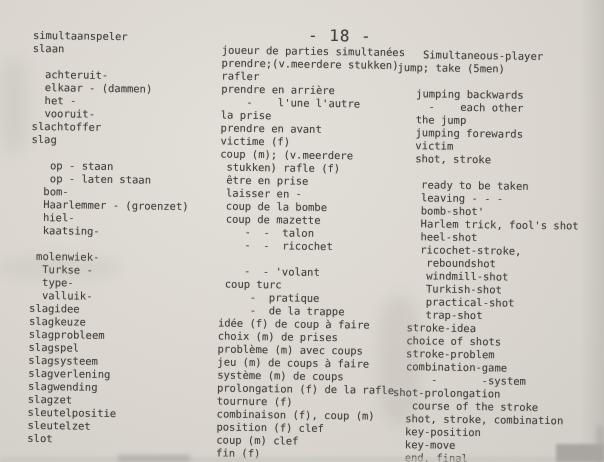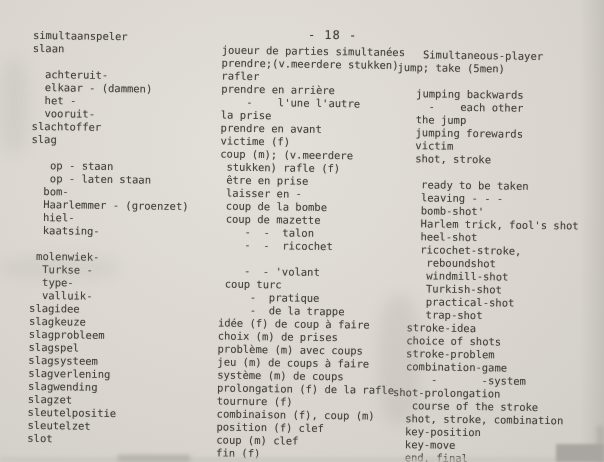--- a/index.html
+++ b/index.html
@@ -22,21 +22,21 @@
   .tilt {
     position: absolute;
     inset: 0;
     transform: rotate(0.8deg);
     transform-origin: 40px 30px;
   }
   .page-number {
     position: absolute;
     left: 308px;
     top: 25px;
-    font-size: 12px;
+    font-size: 16px;
     line-height: 13px;
     color: rgba(62,59,55,0.95);
     letter-spacing: 1px;
     white-space: pre;
     text-shadow: 0 0 1px rgba(62,59,55,0.35);
   }
   pre.col {
     position: absolute;
     margin: 0;
     font-family: inherit;

